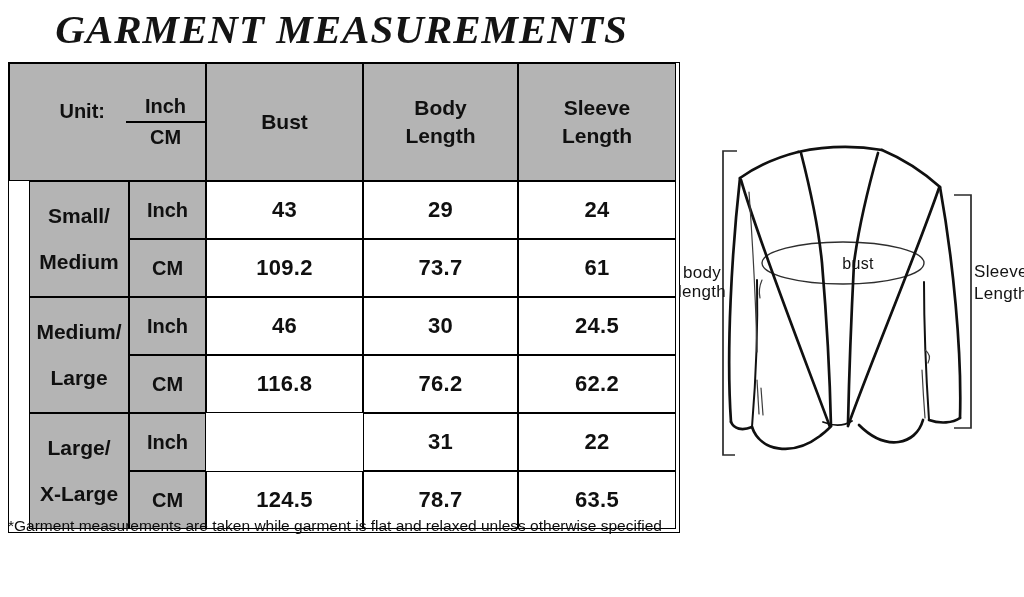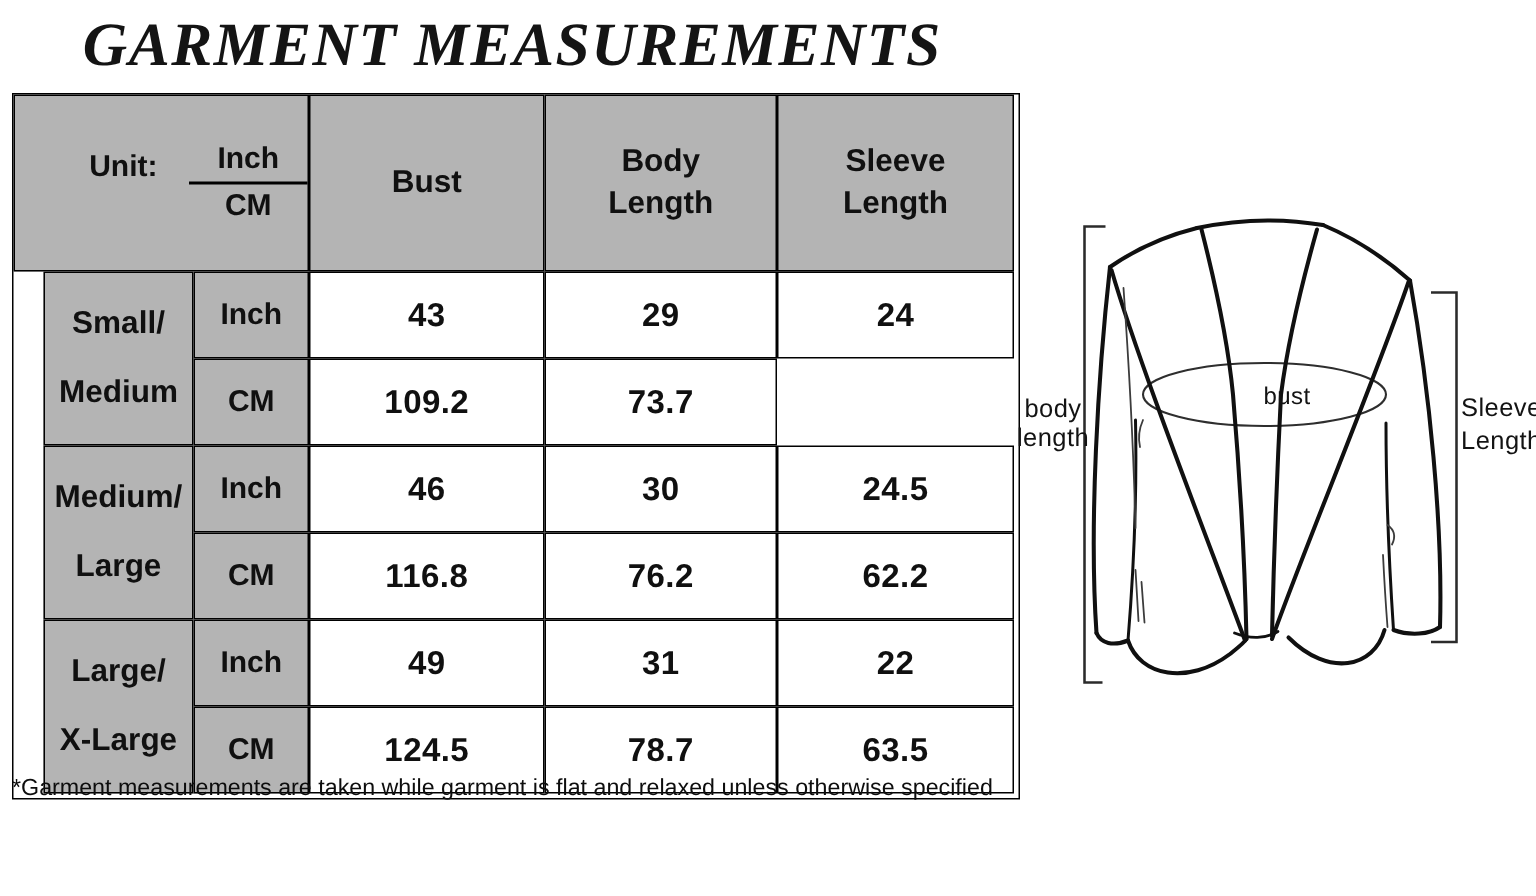--- a/index.html
+++ b/index.html
@@ -80,40 +80,40 @@
       <span>Small/</span>
       <span>Medium</span>
     </div>
     <div class="cell gray unitlab" style="grid-area:2/2/3/3">Inch</div>
     <div class="cell valcell" style="grid-area:2/3/3/4">43</div>
     <div class="cell valcell" style="grid-area:2/4/3/5">29</div>
     <div class="cell valcell" style="grid-area:2/5/3/6">24</div>
     <div class="cell gray unitlab" style="grid-area:3/2/4/3">CM</div>
     <div class="cell valcell" style="grid-area:3/3/4/4">109.2</div>
     <div class="cell valcell" style="grid-area:3/4/4/5">73.7</div>
+    <div class="cell valcell" style="grid-area:3/5/4/6">61</div>
 
     <div class="cell gray sizecell" style="grid-area:4/1/6/2">
       <span>Medium/</span>
       <span>Large</span>
     </div>
     <div class="cell gray unitlab" style="grid-area:4/2/5/3">Inch</div>
     <div class="cell valcell" style="grid-area:4/3/5/4">46</div>
     <div class="cell valcell" style="grid-area:4/4/5/5">30</div>
     <div class="cell valcell" style="grid-area:4/5/5/6">24.5</div>
     <div class="cell gray unitlab" style="grid-area:5/2/6/3">CM</div>
     <div class="cell valcell" style="grid-area:5/3/6/4">116.8</div>
     <div class="cell valcell" style="grid-area:5/4/6/5">76.2</div>
     <div class="cell valcell" style="grid-area:5/5/6/6">62.2</div>
 
     <div class="cell gray sizecell" style="grid-area:6/1/8/2">
       <span>Large/</span>
       <span>X-Large</span>
     </div>
     <div class="cell gray unitlab" style="grid-area:6/2/7/3">Inch</div>
-    <div class="cell valcell" style="grid-area:6/3/7/4">49</div>
     <div class="cell valcell" style="grid-area:6/4/7/5">31</div>
     <div class="cell valcell" style="grid-area:6/5/7/6">22</div>
     <div class="cell gray unitlab" style="grid-area:7/2/8/3">CM</div>
     <div class="cell valcell" style="grid-area:7/3/8/4">124.5</div>
     <div class="cell valcell" style="grid-area:7/4/8/5">78.7</div>
     <div class="cell valcell" style="grid-area:7/5/8/6">63.5</div>
   </div>
 
   <div class="footnote">*Garment measurements are taken while garment is flat and relaxed unless otherwise specified</div>
 

